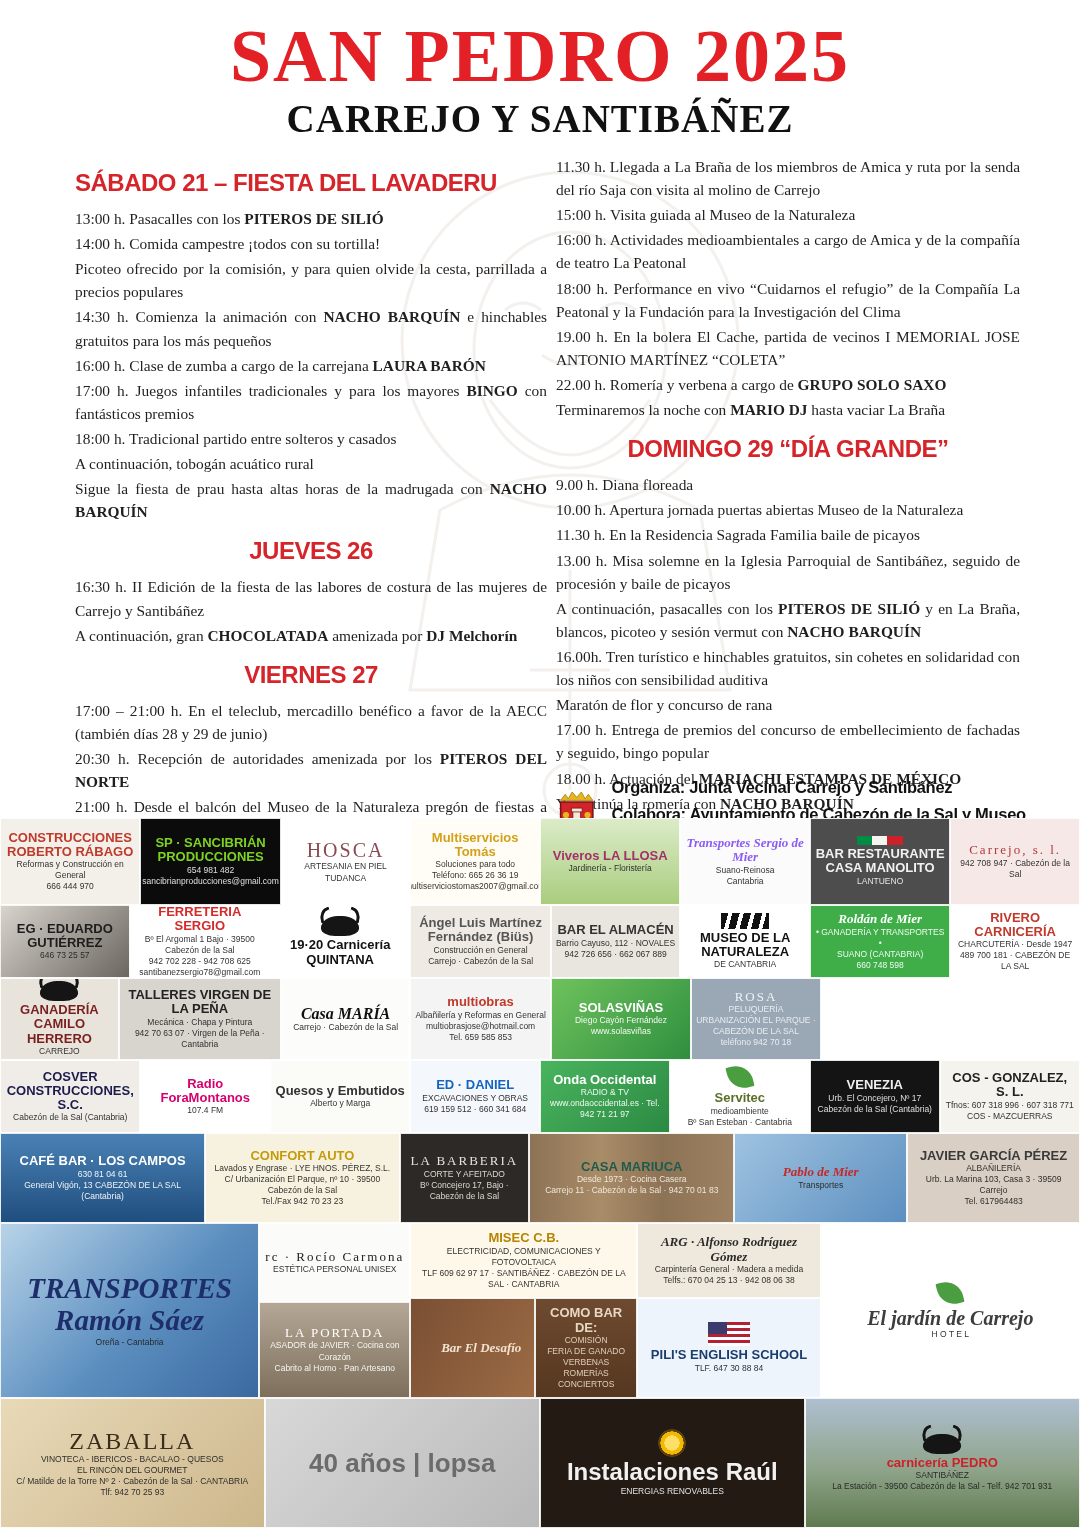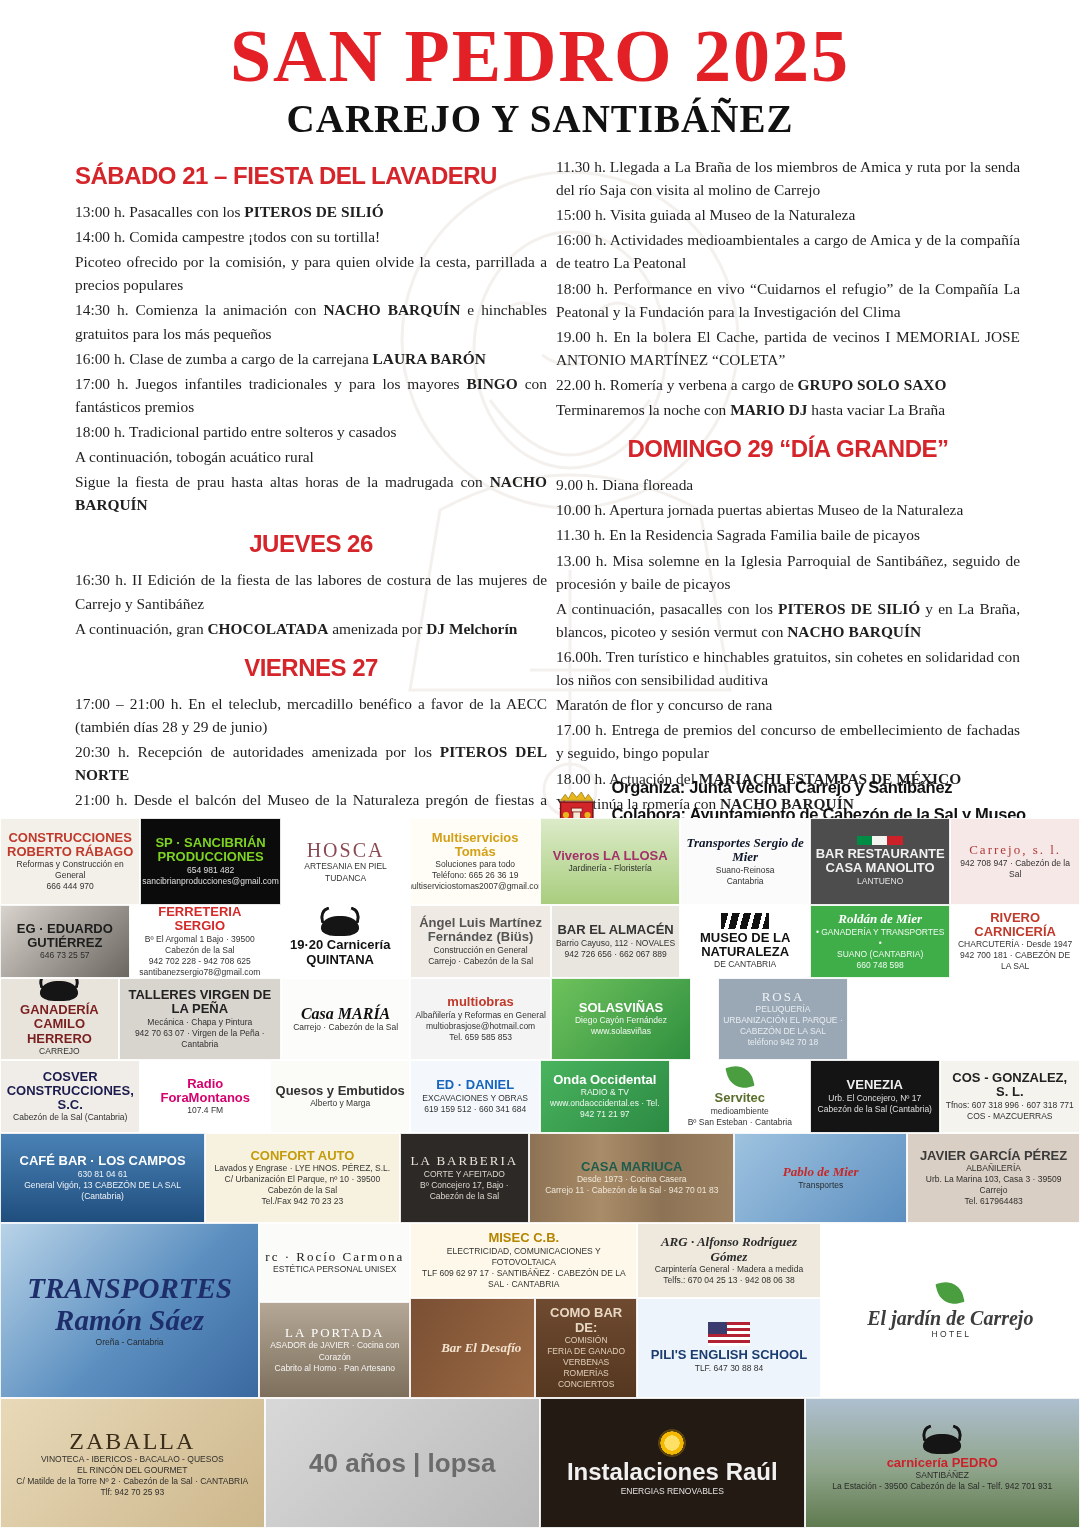--- a/index.html
+++ b/index.html
@@ -7,21 +7,21 @@
         font-family:"Liberation Serif",serif;color:#1f1f1f;}
   
   .watermark{position:absolute;left:290px;top:150px;z-index:0;opacity:.6;}
   
   .title{position:absolute;top:14px;left:0;width:100%;text-align:center;z-index:2;
          font-family:"Liberation Serif",serif;font-weight:700;font-size:74px;letter-spacing:2px;color:#e32025;}
   .subtitle{position:absolute;top:96px;left:0;width:100%;text-align:center;z-index:2;
          font-family:"Liberation Serif",serif;font-weight:700;font-size:39px;letter-spacing:1px;color:#111;}
   
   .col{position:absolute;z-index:2;}
-  .col-left{left:75px;top:148px;width:472px;}
+  .col-left{left:75px;top:155px;width:472px;}
   .col-right{left:556px;top:155px;width:464px;}
   .sec-head{font-family:"Liberation Sans",sans-serif;font-weight:700;color:#d6252a;
             font-size:24px;letter-spacing:-0.5px;text-align:center;margin:14px 0 10px 0;transform-origin:left center;}
   .sec-head.align-left{text-align:left;}
   .sched-line{margin:0 0 2px 0;font-size:15.4px;line-height:1.5;text-align:justify;}
   .sched-line b{font-weight:700;}
   
   .org{position:absolute;left:556px;top:774px;width:470px;display:flex;align-items:center;gap:14px;z-index:2;}
   .org-text{font-family:"Liberation Sans",sans-serif;font-weight:700;font-size:16.5px;line-height:1.65;color:#111;letter-spacing:-0.3px;}
   
@@ -149,21 +149,21 @@
           <div class="sp-name" style="color: rgb(212, 160, 23);">Multiservicios Tomás</div>
           <div class="sp-sub">Soluciones para todo</div>
           <div class="sp-sub">Teléfono: 665 26 36 19</div>
           <div class="sp-sub">multiserviciostomas2007@gmail.com</div>
         </div>
         <div class="sp-card" style="background: linear-gradient(rgb(220, 235, 200), rgb(169, 205, 126)); color: rgb(34, 34, 34); flex: 0 0 13%;">
           <div class="sp-name" style="color: rgb(164, 48, 106);">Viveros LA LLOSA</div>
           <div class="sp-sub">Jardinería - Floristería</div>
         </div>
         <div class="sp-card style-script" style="background: rgb(251, 251, 251); color: rgb(34, 34, 34); flex: 0 0 12%;">
-          <div class="sp-name" style="color: #0f172a;">Transportes Sergio de Mier</div>
+          <div class="sp-name" style="color: #8b5cf6;">Transportes Sergio de Mier</div>
           <div class="sp-sub">Suano-Reinosa</div>
           <div class="sp-sub">Cantabria</div>
         </div>
         <div class="sp-card" style="background: rgb(77, 77, 77); color: rgb(241, 241, 241); flex: 0 0 13%;">
           <div class="deco deco-italy"></div>
           <div class="sp-name" style="color: rgb(241, 241, 241);">BAR RESTAURANTE CASA MANOLITO</div>
           <div class="sp-sub">LANTUENO</div>
         </div>
         <div class="sp-card style-serif" style="background: rgb(246, 232, 230); color: rgb(34, 34, 34); flex: 0 0 12%;">
           <div class="sp-name" style="color: rgb(176, 58, 58);">Carrejo, s. l.</div>
@@ -202,21 +202,21 @@
         </div>
         <div class="sp-card style-script" style="background: rgb(63, 174, 73); color: rgb(255, 255, 255); flex: 0 0 13%;">
           <div class="sp-name" style="color: rgb(255, 255, 255);">Roldán de Mier</div>
           <div class="sp-sub">• GANADERÍA Y TRANSPORTES •</div>
           <div class="sp-sub">SUANO (CANTABRIA)</div>
           <div class="sp-sub">660 748 598</div>
         </div>
         <div class="sp-card" style="background: rgb(255, 255, 255); color: rgb(34, 34, 34); flex: 0 0 12%;">
           <div class="sp-name" style="color: rgb(192, 57, 43);">RIVERO CARNICERÍA</div>
           <div class="sp-sub">CHARCUTERÍA · Desde 1947</div>
-          <div class="sp-sub">942 700 181 · CABEZÓN DE LA SAL</div>
+          <div class="sp-sub">489 700 181 · CABEZÓN DE LA SAL</div>
         </div>
       </div>
       <div class="sp-row" style="height: 82px;">
         <div class="sp-card" style="background: rgb(232, 228, 220); color: rgb(34, 34, 34); flex: 0 0 11%;">
           <div class="deco deco-bull"></div>
           <div class="sp-name" style="color: rgb(122, 31, 31);">GANADERÍA CAMILO HERRERO</div>
           <div class="sp-sub">CARREJO</div>
         </div>
         <div class="sp-card" style="background: rgb(216, 213, 207); color: rgb(34, 34, 34); flex: 0 0 15%;">
           <div class="sp-name" style="color: rgb(34, 34, 34);">TALLERES VIRGEN DE LA PEÑA</div>
@@ -231,21 +231,21 @@
           <div class="sp-name" style="color: rgb(192, 57, 43);">multiobras</div>
           <div class="sp-sub">Albañilería y Reformas en General</div>
           <div class="sp-sub">multiobrasjose@hotmail.com</div>
           <div class="sp-sub">Tel. 659 585 853</div>
         </div>
         <div class="sp-card" style="background: linear-gradient(135deg, rgb(110, 194, 92), rgb(47, 143, 63)); color: rgb(255, 255, 255); flex: 0 0 13%;">
           <div class="sp-name" style="color: rgb(255, 255, 255);">SOLASVIÑAS</div>
           <div class="sp-sub">Diego Cayón Fernández</div>
           <div class="sp-sub">www.solasviñas</div>
         </div>
-        <div class="sp-card style-serif" style="background: rgb(154, 168, 181); color: rgb(238, 243, 247); flex: 0 0 12%; margin-left: 27px;">
+        <div class="sp-card style-serif" style="background: rgb(154, 168, 181); color: rgb(238, 243, 247); flex: 0 0 12%;">
           <div class="sp-name" style="color: rgb(238, 243, 247);">ROSA</div>
           <div class="sp-sub">PELUQUERÍA</div>
           <div class="sp-sub">URBANIZACIÓN EL PARQUE · CABEZÓN DE LA SAL</div>
           <div class="sp-sub">teléfono 942 70 18</div>
         </div>
       </div>
       <div class="sp-row" style="height: 73px; justify-content: center;">
         <div class="sp-card" style="background: rgb(240, 237, 232); color: rgb(34, 34, 34); flex: 0 0 13%;">
           <div class="sp-name" style="color: rgb(27, 27, 77);">COSVER CONSTRUCCIONES, S.C.</div>
           <div class="sp-sub">Cabezón de la Sal (Cantabria)</div>

